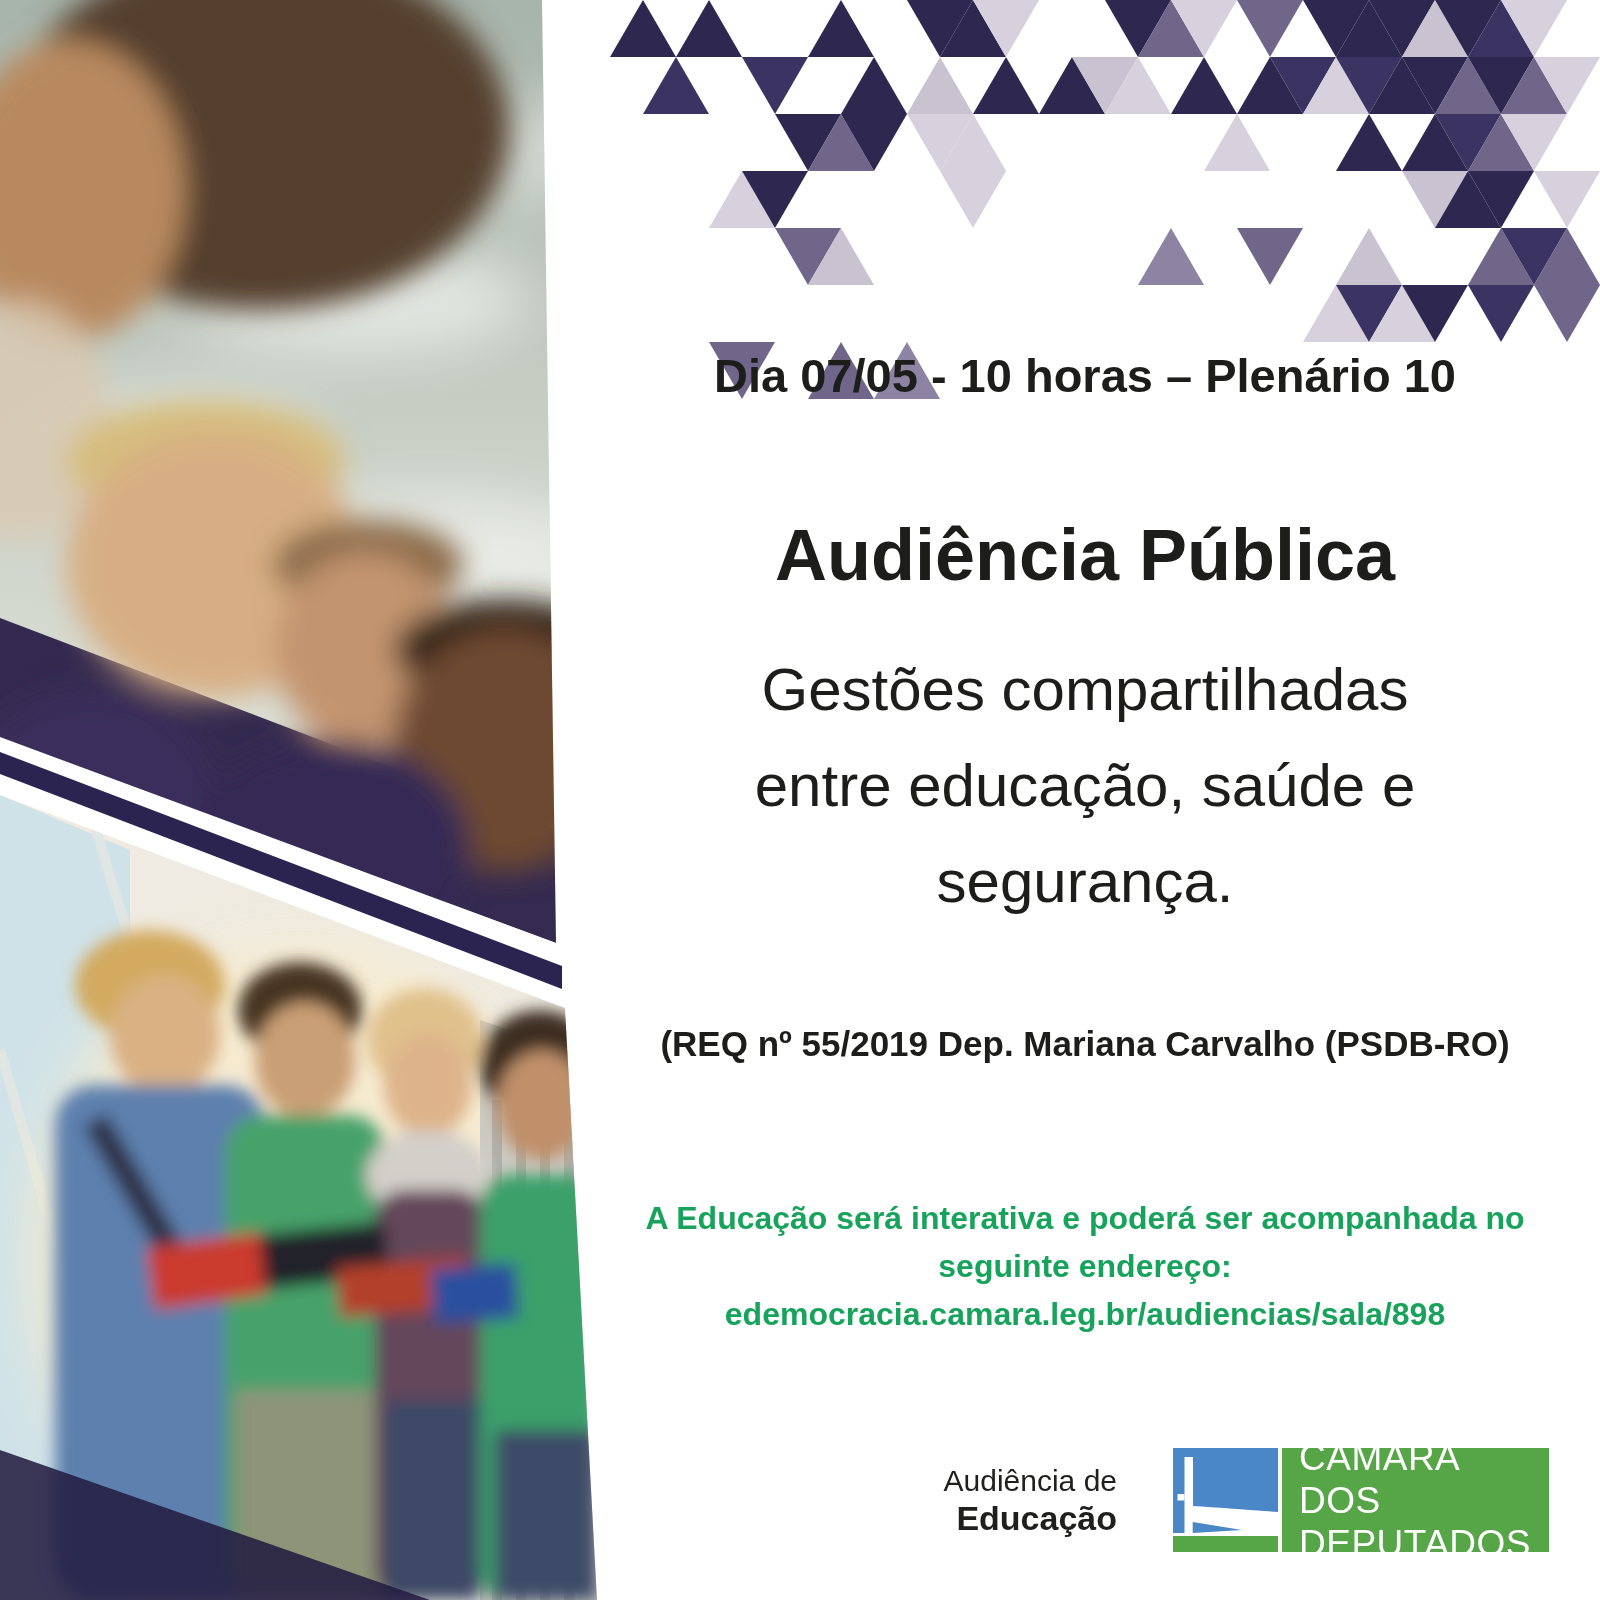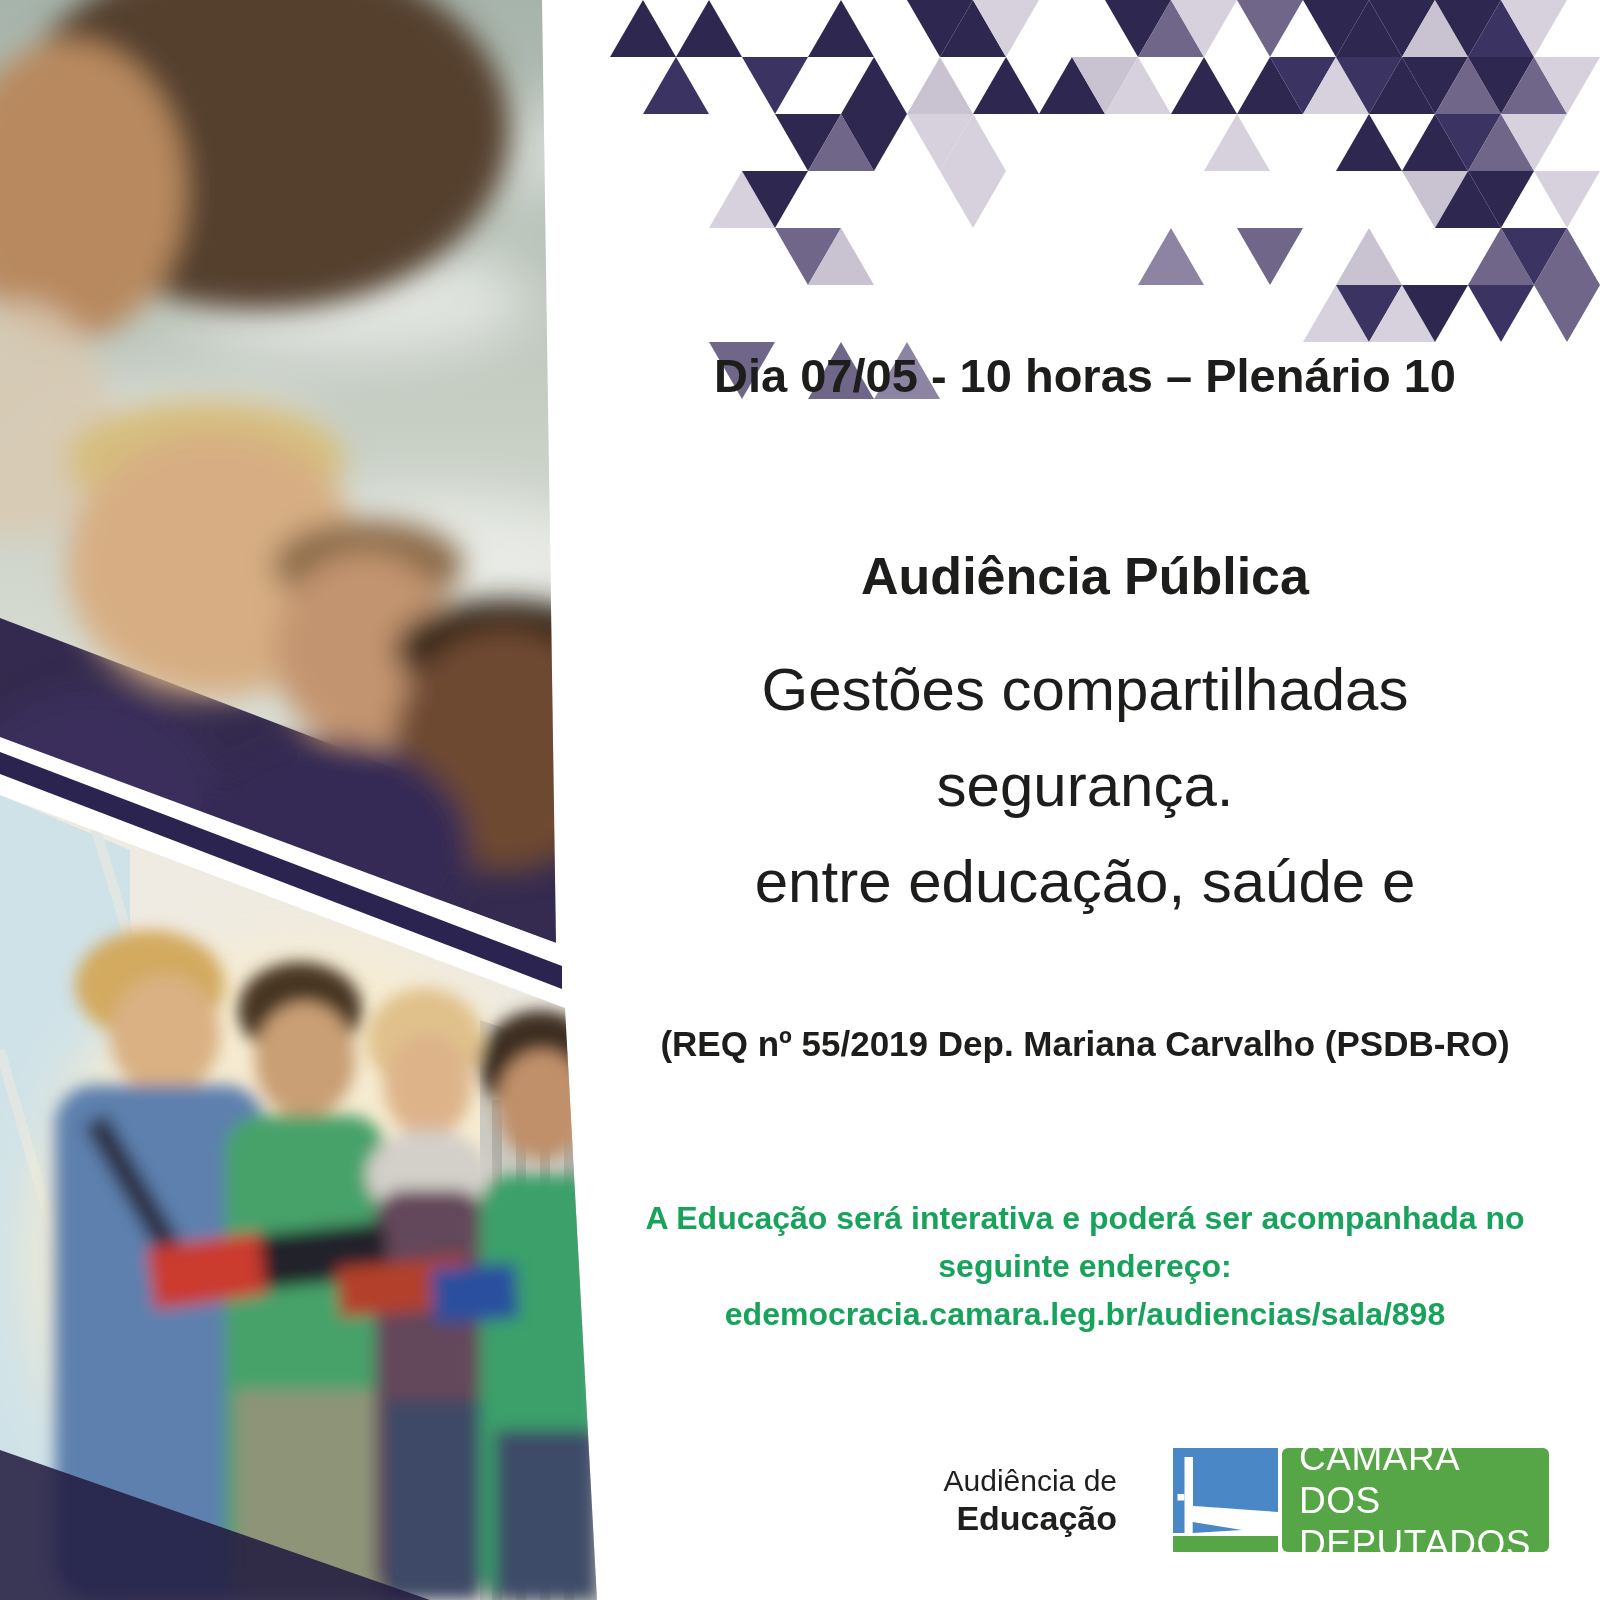--- a/index.html
+++ b/index.html
@@ -10,33 +10,33 @@
   
   .collage{position:absolute;left:0;top:0;width:620px;height:1600px;}
 
   
   .mosaic{position:absolute;left:610px;top:0;width:990px;height:456px;}
 
   
   .copy{position:absolute;left:600px;top:0;width:970px;height:1600px;}
   .copy > div{position:absolute;width:100%;text-align:center;}
   .date-line{top:348px;font-size:47px;font-weight:700;color:var(--text_dark);letter-spacing:0px;}
-  .title{top:514px;font-size:52px;font-weight:700;color:var(--text_dark);margin-top:32px;}
+  .title{top:514px;font-size:72px;font-weight:700;color:var(--text_dark);}
   .subtitle{top:642px;font-size:60px;font-weight:400;color:var(--text_dark);line-height:96px;}
   .req-line{top:1024px;font-size:35px;font-weight:700;color:var(--text_dark);}
   .notice{top:1194px;font-size:32px;font-weight:700;color:var(--green_text);line-height:48px;}
 
   
   .committee{position:absolute;left:600px;top:1464px;width:517px;text-align:right;color:#1f1f1d;}
   .committee .l1{font-size:30px;font-weight:400;line-height:34px;}
   .committee .l2{font-size:34px;font-weight:700;line-height:40px;}
   .logo-icon{position:absolute;left:1173px;top:1448px;width:105px;height:104px;}
   .logo-box{position:absolute;left:1282px;top:1448px;width:267px;height:104px;
             background:var(--logo_green);display:flex;flex-direction:column;justify-content:center;
-            padding-left:17px;box-sizing:border-box;border-radius:6px;}
+            padding-left:17px;box-sizing:border-box;}
   .logo-box span{color:#ffffff;font-size:37px;line-height:43px;font-weight:400;letter-spacing:0.5px;}
 </style>
 </head>
 <body>
 
 <div class="stage">
 
   <svg class="collage" viewBox="0 0 620 1600">
     <defs>
       <clipPath id="clipP1">
@@ -199,22 +199,22 @@
       <polygon points="99,342 165,342 132,399" fill="#6f6689"></polygon>
       <polygon points="198,399 264,399 231,342" fill="#6f6689"></polygon>
       <polygon points="264,399 330,399 297,342" fill="#8d84a3"></polygon>
     </svg>
 
   <div class="copy">
     <div class="date-line">Dia 07/05 - 10 horas – Plenário 10</div>
     <div class="title">Audiência Pública</div>
     <div class="subtitle">
       <div>Gestões compartilhadas</div>
+      <div>entre educação, saúde e</div>
       <div>segurança.</div>
-      <div>entre educação, saúde e</div>
     </div>
     <div class="req-line">(REQ nº 55/2019 Dep. Mariana Carvalho (PSDB-RO)</div>
     <div class="notice">
       <div>A Educação será interativa e poderá ser acompanhada no</div>
       <div>seguinte endereço:</div>
       <div>edemocracia.camara.leg.br/audiencias/sala/898</div>
     </div>
   </div>
 
   <div class="committee">

